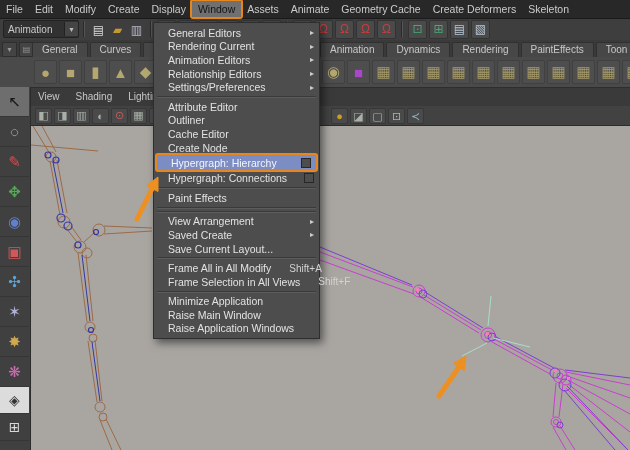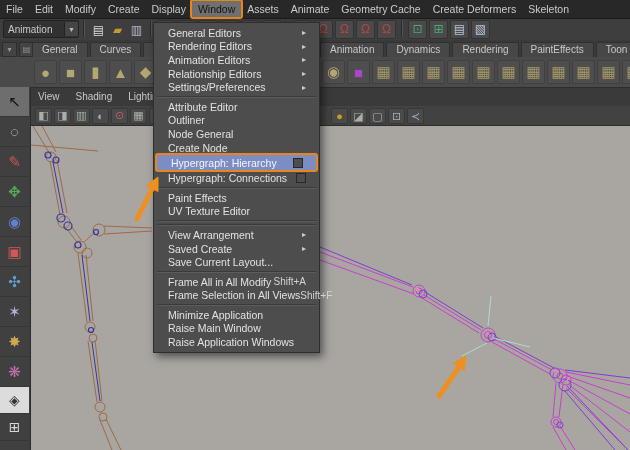--- a/index.html
+++ b/index.html
@@ -67,23 +67,23 @@
   .mag{stroke:var(--wmag);stroke-width:1;fill:none;}
   .magc{stroke:var(--wmag);fill:none;stroke-width:1;}
   .pur{stroke:var(--wpur);stroke-width:1;fill:none;}
   .purc{stroke:var(--wpur);fill:none;stroke-width:1;}
   .cyn{stroke:var(--wcyn);stroke-width:1;fill:none;}
   .pnk{fill:#f080b8;}
   .arr{stroke:var(--arrow);fill:var(--arrow);}
   
   #winmenu{position:absolute;left:153px;top:22px;width:165px;background:#4d4d4d;
            border:1px solid #2e2e2e;box-shadow:3px 4px 8px rgba(0,0,0,.5);padding:3px 0;z-index:100;}
-  .mi{display:flex;align-items:center;height:13.6px;padding:0 13px 0 14px;cursor:default;}
+  .mi{display:flex;align-items:center;height:13.6px;padding:0 5px 0 14px;cursor:default;}
   .mi .lab{flex:1;font-size:10.5px;color:#e2e2e2;white-space:nowrap;}
-  .mi .sc{font-size:10px;color:#d2d2d2;margin-left:0;}
+  .mi .sc{font-size:10px;color:#d2d2d2;margin-left:18px;}
   .mi .sub{font-size:8px;color:#cfcfcf;margin-left:6px;}
   .mi .cb{width:8px;height:8px;border:1px solid #272727;background:#4d4d4d;margin-left:5px;}
   .mi.hl{background:var(--hlblue);border:2px solid var(--accent);border-radius:3px;
          margin:-1px 1px;height:15px;}
   .mi.hl .lab{color:#f4f4fa;}
   .sep{height:0;border-top:1px solid #3a3a3a;border-bottom:1px solid #5c5c5c;margin:2px 3px;}
 </style>
 </head>
 <body>
 
@@ -256,21 +256,21 @@
         <rect class="pnk" x="486" y="332" width="3" height="3"></rect>
     </g>
   </svg>
 
   <div id="winmenu">
       <div class="mi">
         <span class="lab">General Editors</span>
         <span class="sub">▸</span>
       </div>
       <div class="mi">
-        <span class="lab">Rendering Editors</span>
+        <span class="lab">Rendering Current</span>
         <span class="sub">▸</span>
       </div>
       <div class="mi">
         <span class="lab">Animation Editors</span>
         <span class="sub">▸</span>
       </div>
       <div class="mi">
         <span class="lab">Relationship Editors</span>
         <span class="sub">▸</span>
       </div>
@@ -279,39 +279,36 @@
         <span class="sub">▸</span>
       </div>
       <div class="sep"></div>
       <div class="mi">
         <span class="lab">Attribute Editor</span>
       </div>
       <div class="mi">
         <span class="lab">Outliner</span>
       </div>
       <div class="mi">
-        <span class="lab">Node General</span>
+        <span class="lab">Cache Editor</span>
       </div>
       <div class="mi">
         <span class="lab">Create Node</span>
       </div>
       <div class="mi hl">
         <span class="lab">Hypergraph: Hierarchy</span>
         <span class="cb"></span>
       </div>
       <div class="mi">
         <span class="lab">Hypergraph: Connections</span>
         <span class="cb"></span>
       </div>
       <div class="sep"></div>
       <div class="mi">
         <span class="lab">Paint Effects</span>
-      </div>
-      <div class="mi">
-        <span class="lab">UV Texture Editor</span>
       </div>
       <div class="sep"></div>
       <div class="sep"></div>
       <div class="mi">
         <span class="lab">View Arrangement</span>
         <span class="sub">▸</span>
       </div>
       <div class="mi">
         <span class="lab">Saved Create</span>
         <span class="sub">▸</span>

